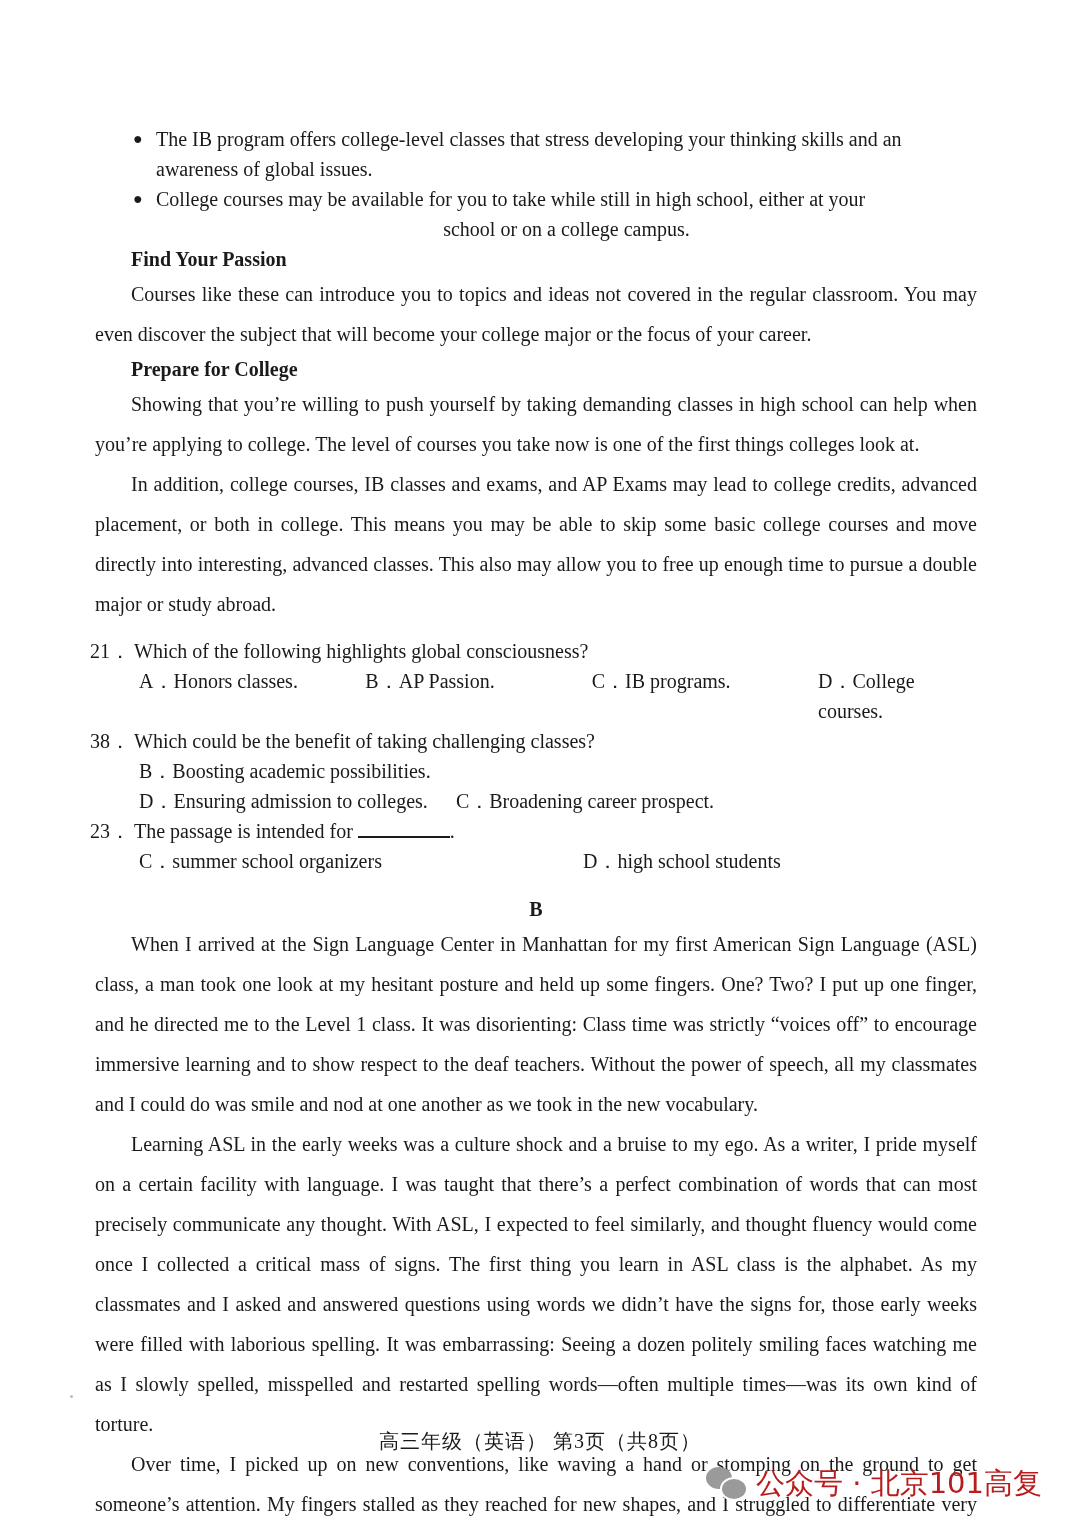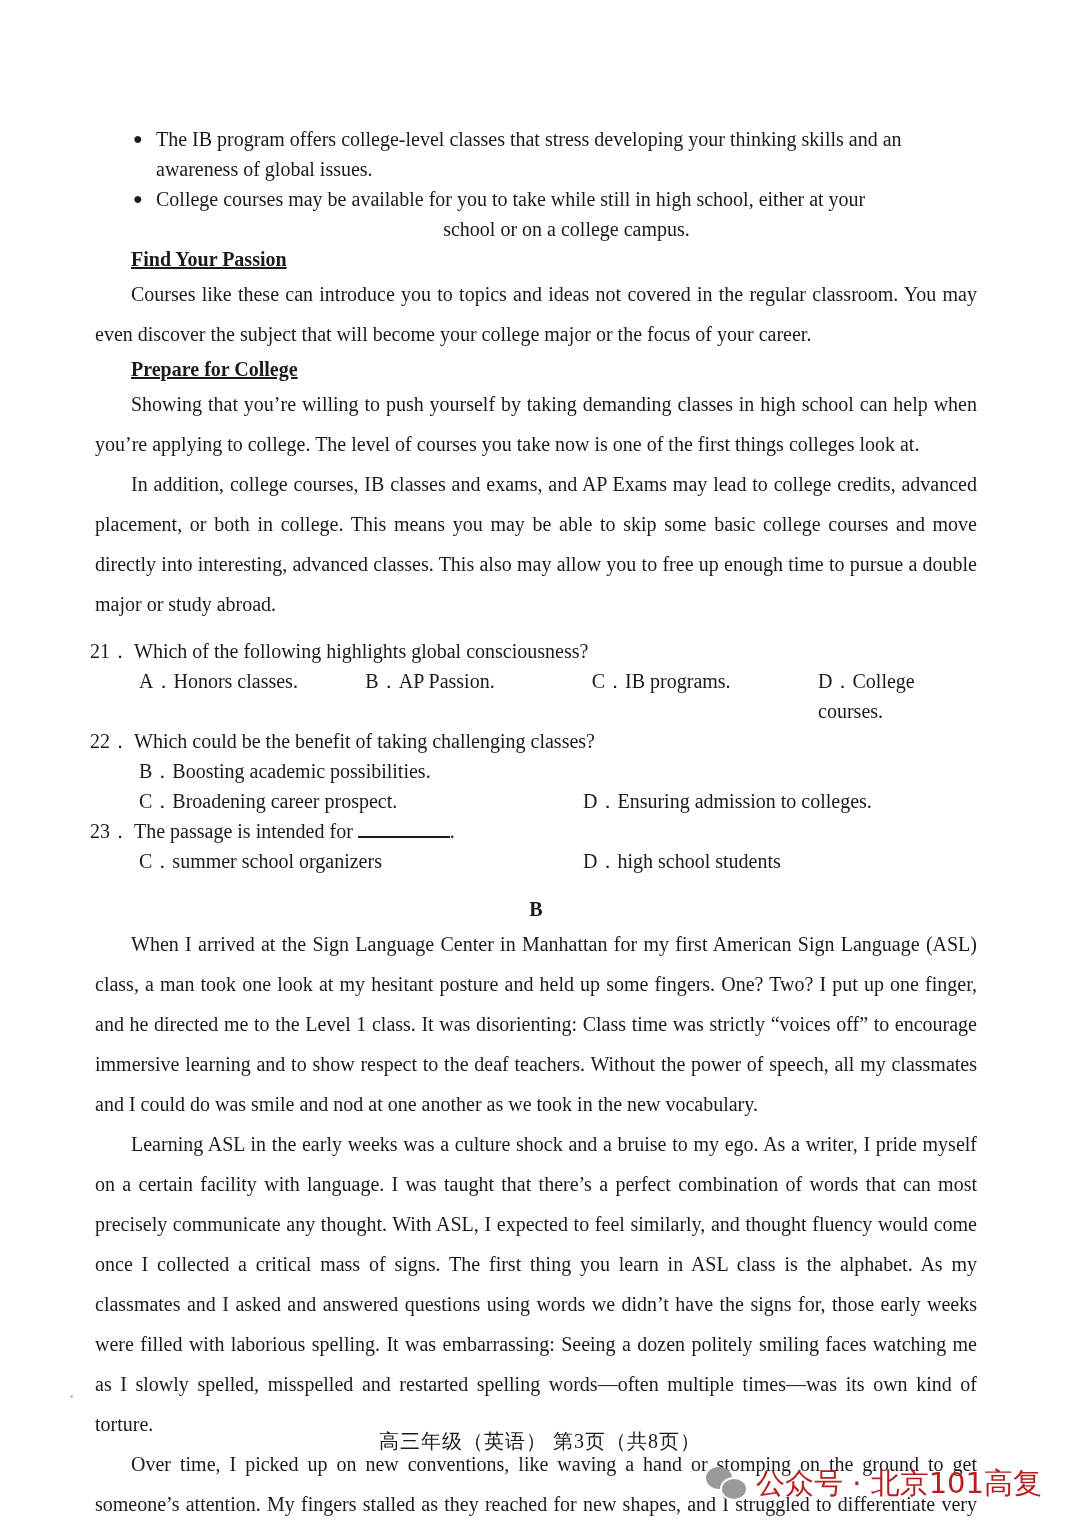--- a/index.html
+++ b/index.html
@@ -5,21 +5,21 @@
   html, body { margin: 0; padding: 0; background: #ffffff; }
   body {
     width: 1080px; height: 1528px; position: relative; overflow: hidden;
     font-family: "Liberation Serif", "DejaVu Serif", serif;
     color: #1a1a1a; font-size: 20px;
   }
   .page { position: absolute; left: 95px; top: 124px; width: 882px; }
   .line { line-height: 30px; text-align: justify; }
   .bullet { position: relative; padding-left: 61px; line-height: 30px; text-align: justify; }
   .bullet .dot { position: absolute; left: 38px; top: 0; font-size: 16px; }
-  .heading { font-weight: bold; padding-left: 36px; line-height: 30px; text-decoration: underline; }
+  .heading { font-weight: bold; padding-left: 36px; line-height: 30px; }
   .para { text-indent: 36px; line-height: 40px; text-align: justify; }
   .q { line-height: 30px; display: flex; }
   .q .num { width: 44px; }
   .opts { display: flex; line-height: 30px; padding-left: 44px; gap: 28px; }
   .section-label { text-align: center; font-weight: bold; line-height: 30px; margin-top: 18px; }
   .blank { display: inline-block; width: 92px; border-bottom: 2px solid #1a1a1a; height: 18px; vertical-align: baseline; }
   .footer { position: absolute; left: 0; width: 1080px; top: 1428px; text-align: center; font-size: 20px; letter-spacing: 1px; }
   .watermark { position: absolute; right: 38px; top: 1464px; color: #b91c1c; font-family: "DejaVu Sans", sans-serif; font-size: 29px; display: flex; align-items: center; gap: 8px; }
   .wm-icon { width: 42px; height: 34px; position: relative; }
   .wm-icon .b1 { position: absolute; left: 0; top: 0; width: 26px; height: 22px; background: #9a9a9a; border-radius: 50%; }
@@ -61,29 +61,29 @@
     <div class="opts">
       <span style="width:208px"><span>A．</span><span>Honors classes.</span></span>
       <span style="width:208px"><span>B．</span><span>AP Passion.</span></span>
       <span style="width:208px"><span>C．</span><span>IB programs.</span></span>
       <span><span>D．</span><span>College courses.</span></span>
     </div>
   </div>
 
   <div>
     <div class="q" style="margin-left:-5px">
-      <span class="num">22．</span>
+      <span class="num">38．</span>
       <span>Which could be the benefit of taking challenging classes?</span>
     </div>
     <div class="opts">
       <span><span>B．</span><span>Boosting academic possibilities.</span></span>
     </div>
     <div class="opts">
+      <span><span>D．</span><span>Ensuring admission to colleges.</span></span>
       <span style="width:416px"><span>C．</span><span>Broadening career prospect.</span></span>
-      <span><span>D．</span><span>Ensuring admission to colleges.</span></span>
     </div>
   </div>
 
   <div>
     <div class="q" style="margin-left:-5px">
       <span class="num">23．</span>
       <span><span>The passage is intended for</span> <span class="blank"></span><span>.</span></span>
     </div>
     <div class="opts">
       <span style="width:416px"><span>C．</span><span>summer school organizers</span></span>

